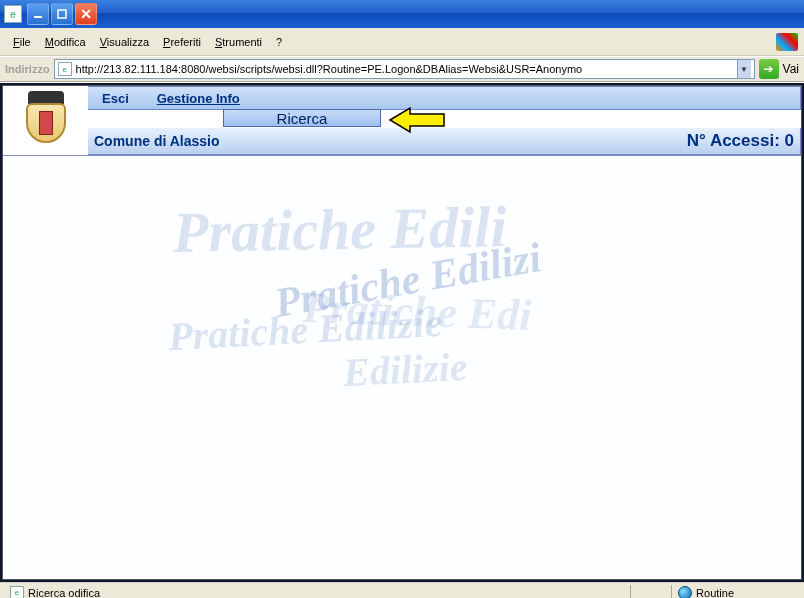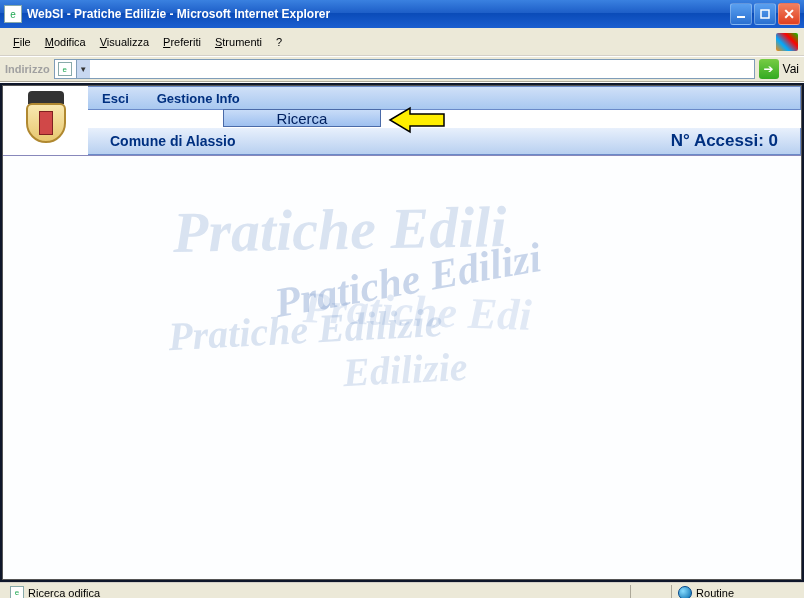--- a/index.html
+++ b/index.html
@@ -37,46 +37,45 @@
 
 .apphdr { height: 70px; display: flex; border-bottom: 1px solid #88b; }
 .logo-cell { width: 85px; background: #fff; display: flex; align-items: center; justify-content: center; }
 .logo-cell .crest { width: 60px; height: 60px; position: relative; }
 .crest .crown { position:absolute; top:0; left:12px; width:36px; height:13px; background:#333; border-radius: 4px 4px 0 0; }
 .crest .shield { position:absolute; top:12px; left:10px; width:40px; height:40px; background: linear-gradient(#f8e8b0,#e8c870); border: 2px solid #b08830; border-radius: 6px 6px 50% 50%; display:flex; align-items:center; justify-content:center;}
 .crest .tower { width:14px; height:24px; background:#d04848; border:1px solid #802020; }
 .hdr-right { flex: 1; display: flex; flex-direction: column; }
 .menu-row { height: 24px; background: linear-gradient(#d0e0f8, #a8c8f0); border: 1px solid #6a8ac8; border-left: none; display:flex; align-items:center; position: relative; }
 .menu-row .mitem { font-family: Verdana, sans-serif; font-weight: bold; font-size: 13px; color: #003080; padding: 0 14px; cursor: default; }
-.menu-row .mitem.active { }
+.menu-row .mitem.active { text-decoration: underline; }
 .submenu-row { height: 18px; position: relative; background:#fff; }
 .submenu-box { position: absolute; left: 135px; top: -1px; width: 158px; height: 18px; background: linear-gradient(#c8dcf8,#9ec0f0); border: 1px solid #4a6aa8; font-size: 15px; font-family: Verdana, sans-serif; color: #002060; display:flex; align-items:center; justify-content:center; }
 .arrow-annot { position: absolute; left: 300px; top: -4px; width: 60px; height: 28px; }
 .arrow-annot svg { width: 100%; height: 100%; }
-.title-row { flex:1; background: linear-gradient(#e8f0fc, #b8d0f0); border: 1px solid #6a8ac8; border-left:none; border-top:none; display:flex; align-items:center; padding: 0 22px; font-family: Verdana, sans-serif; font-weight: bold; font-size: 14px; color: #003080; }
+.title-row { flex:1; background: linear-gradient(#e8f0fc, #b8d0f0); border: 1px solid #6a8ac8; border-left:none; border-top:none; display:flex; align-items:center; padding: 0 6px; font-family: Verdana, sans-serif; font-weight: bold; font-size: 14px; color: #003080; }
 .title-row .accessi { margin-left: auto; font-size: 17px; }
 
 
 .wm-area { position: absolute; top: 70px; left: 0; right: 0; bottom: 0; overflow: hidden; background: #fdfeff; }
 .wm { position: absolute; font-family: "Times New Roman", serif; font-weight: bold; font-style: italic; color: rgba(90, 130, 190, 0.22); white-space: nowrap; pointer-events: none; }
 
 
 .statusbar { height: 20px; background: #ece9d8; border-top: 1px solid #d4d0c8; display: flex; align-items: center; font-size: 11px; padding: 0 4px; }
 .statusbar .panel { display: flex; align-items: center; gap: 4px; padding: 0 6px; }
 .statusbar .sep { width: 1px; height: 16px; background: #aca899; }
 .statusbar .pageicon2 { width: 14px; height: 14px; background:#fff; border:1px solid #8aa; font-size:8px; color:#2a5; display:flex;align-items:center;justify-content:center;}
 .statusbar .globe { width: 14px; height: 14px; border-radius:50%; background: radial-gradient(circle at 4px 4px, #8df, #06a); border:1px solid #048; }
 .statusbar .spacer { flex: 1; }
 </style>
 </head>
 <body>
 
 <div class="titlebar">
   <div class="icon-box">e</div>
-  <div class="title-text">WebSI - Pratiche Edilizie - Microsoft Internet Explorer</div>
   <div class="winbtns">
     <div class="winbtn min">
       <svg width="10" height="10">
           <rect x="1" y="7" width="8" height="2" fill="#fff"></rect>
         </svg>
     </div>
     <div class="winbtn max">
       <svg width="10" height="10">
           <rect x="1" y="1" width="8" height="8" fill="none" stroke="#fff" stroke-width="1.5"></rect>
         </svg>
@@ -92,20 +91,21 @@
   <div class="menuitem"><span class="accel">P</span>referiti</div>
   <div class="menuitem"><span class="accel">S</span>trumenti</div>
   <div class="menuitem">?</div>
   <div class="flag"></div>
 </div>
 
 <div class="addressbar">
   <span class="label">Indirizzo</span>
   <div class="url-field">
     <div class="pageicon">e</div>
+    <div class="urltext">http://213.82.111.184:8080/websi/scripts/websi.dll?Routine=PE.Logon&amp;DBAlias=Websi&amp;USR=Anonymo</div>
     <div class="drop">▼</div>
   </div>
   <div class="go">➔</div>
   <span class="gotext">Vai</span>
 </div>
 
 <div class="content-outer">
   <div class="content-inner">
 
     <div class="apphdr">

